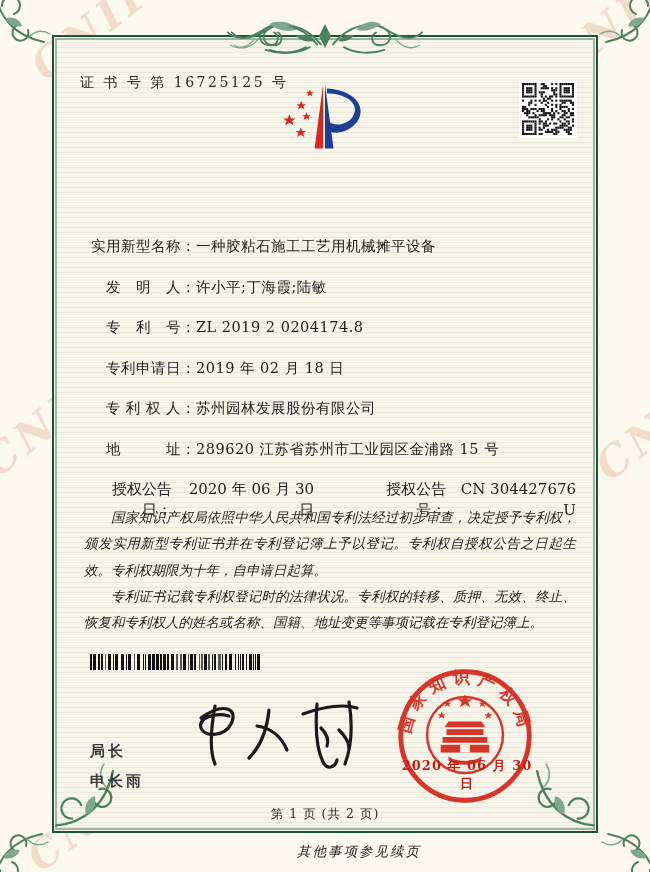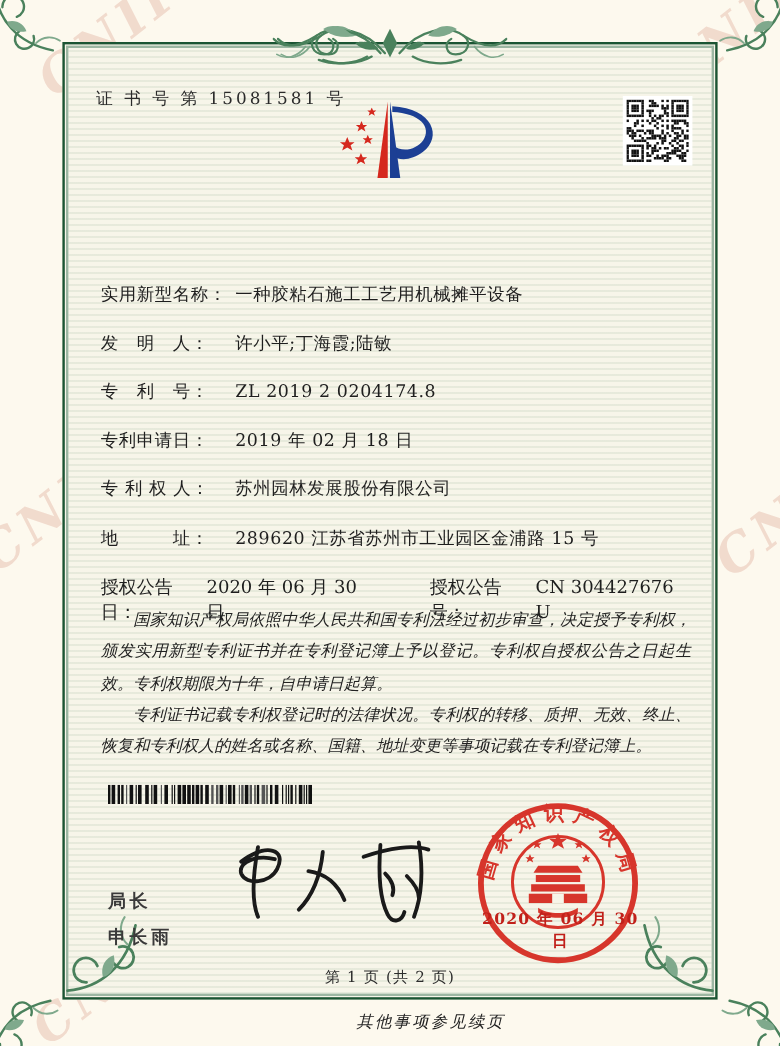--- a/index.html
+++ b/index.html
@@ -24,21 +24,21 @@
   .orn { position:absolute; pointer-events:none; }
 
   
   .certno { position:absolute; left:80px; top:74px; font-size:14px; letter-spacing:2.5px; color:#2a2a2a; }
   .logo { position:absolute; left:267px; top:80px; }
   .qr { position:absolute; left:519px; top:80px; width:58px; height:58px; background:#fff; padding:3px; }
   .title { position:absolute; left:0; top:161px; width:650px; text-align:center;
            font-size:31px; font-weight:700; letter-spacing:9px; color:#1f1f1f; }
 
   
-  .fields { position:absolute; left:84px; top:236px; width:492px; }
+  .fields { position:absolute; left:84px; top:236px; width:492px;text-align:right; }
   .frow { display:flex; margin-bottom:19.5px; font-size:14.5px; color:#1e1e1e; line-height:21px; }
   .flabel { flex:0 0 112px; letter-spacing:0.5px; }
   .fvalue { letter-spacing:0.5px; }
   .grant-row { display:flex; font-size:15px; color:#1e1e1e; line-height:21px; }
   .grant-row .gcol2 { margin-left:44px; }
 
   
   .body-text { position:absolute; left:84px; top:504px; width:492px; font-size:13.5px;
                line-height:1.95; color:#222; text-align:justify; font-style:italic; }
   .body-text p { text-indent:2em; }
@@ -127,21 +127,21 @@
     <g transform="translate(4,68) rotate(-90)">
         <use href="#cornercurl" width="68" height="68"></use>
       </g>
   </svg>
   <svg class="orn" style="left:528px; top:762px; transform:scaleX(-1);" width="72" height="72">
     <g transform="translate(4,68) rotate(-90)">
         <use href="#cornercurl" width="68" height="68"></use>
       </g>
   </svg>
 
-  <div class="certno">证 书 号 第 15081581 号</div>
+  <div class="certno">证 书 号 第 16725125 号</div>
 
   <svg class="logo" width="116" height="76" viewBox="0 0 120 80">
     <use href="#star5" width="8" height="8" x="40" y="10" fill="#d5281e"></use>
     <use href="#star5" width="10" height="10" x="30" y="22" fill="#d5281e"></use>
     <use href="#star5" width="13" height="13" x="16" y="36" fill="#d5281e"></use>
     <use href="#star5" width="9" height="9" x="36" y="34" fill="#d5281e"></use>
     <use href="#star5" width="11" height="11" x="29" y="50" fill="#d5281e"></use>
     <path d="M62,9 C98,11 106,36 89,49 C79,57 67,57 62,52 L62,43 C71,50 83,47 89,39 C97,27 86,15 62,14 Z" fill="#1c3f94"></path>
     <polygon points="58,5 49,72 58,72" fill="#d5281e"></polygon>
     <polygon points="60,5 60,72 69,72" fill="#1c3f94"></polygon>

